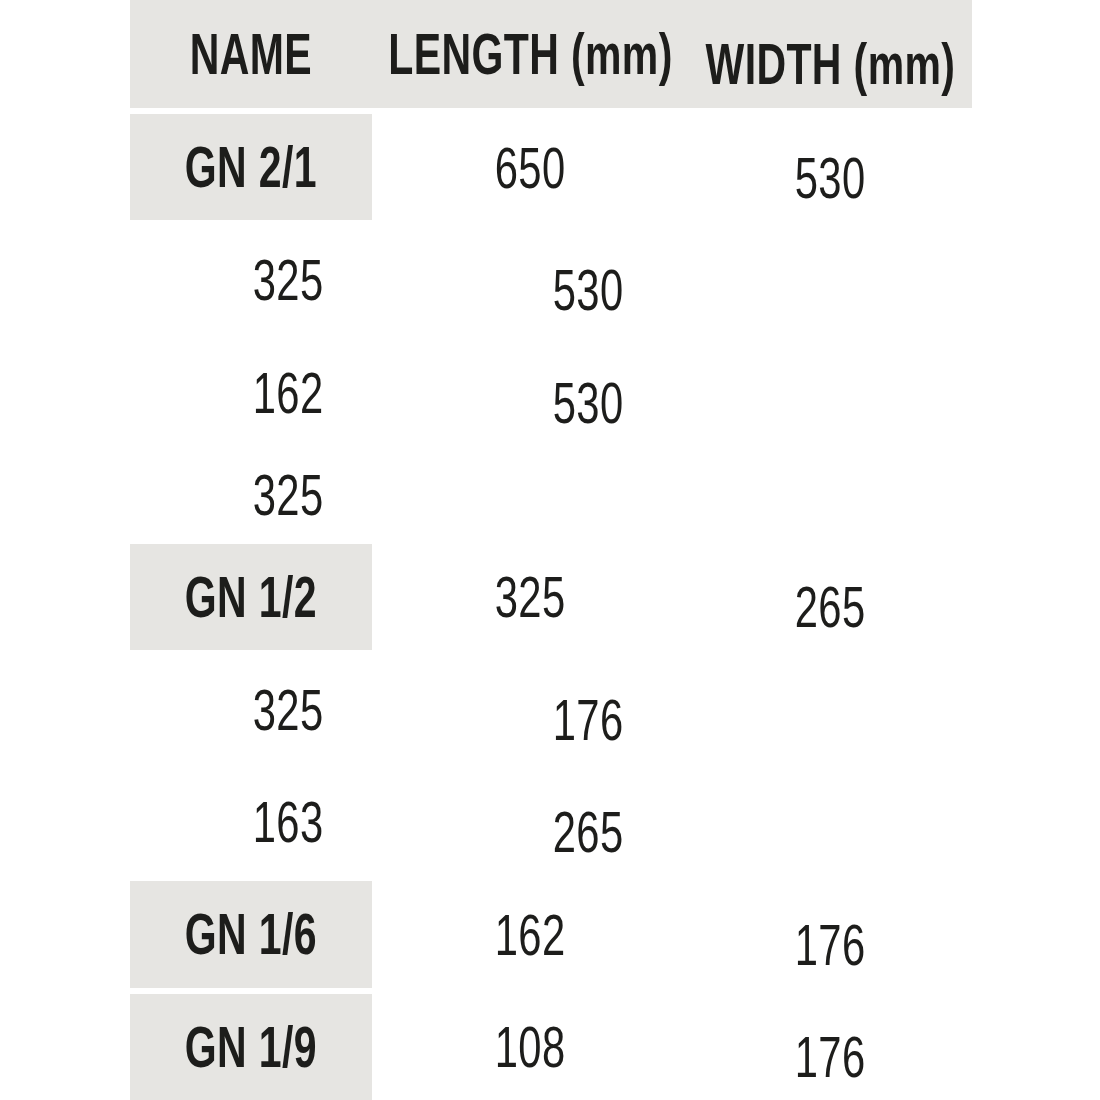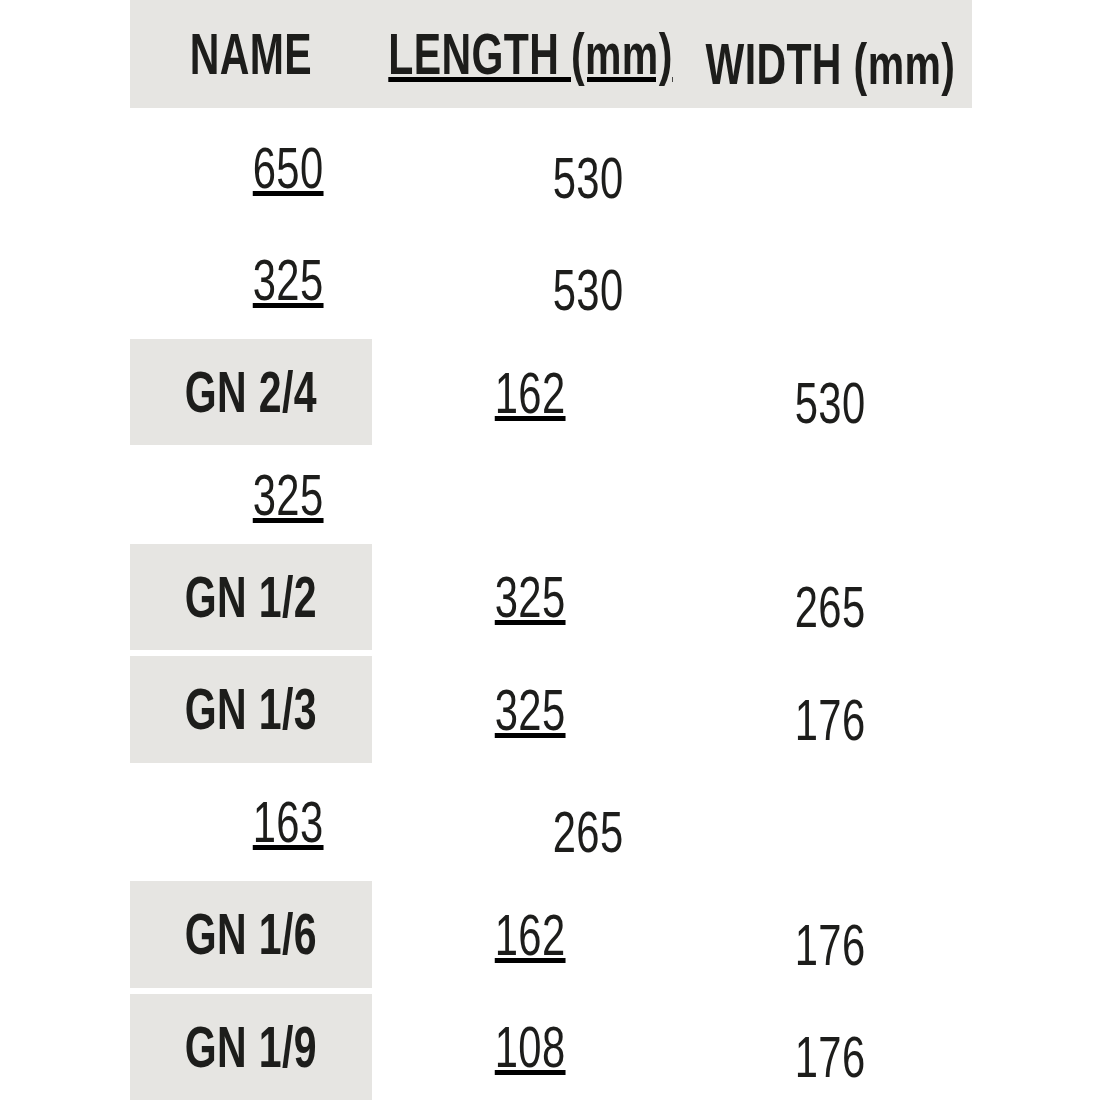--- a/index.html
+++ b/index.html
@@ -34,21 +34,21 @@
     flex: 0 0 108px;
     background: #e6e5e2;
   }
   .cell {
     display: flex;
     align-items: center;
     justify-content: center;
     overflow: visible;
   }
   .c1 { width: 242px; }
-  .c2 { width: 316px; text-decoration: underline; }
+  .c2 { width: 316px; }
   .c3 { width: 284px; margin-top: 20px; }
   .row .c1 { background: #e6e5e2; }
   .row.header .cell { background: #e6e5e2; }
   .row.data { padding-top: 6px; }
   
   .t {
     display: inline-block;
     transform: scaleX(0.72);
     transform-origin: center center;
     white-space: nowrap;
@@ -80,41 +80,41 @@
       </div>
       <div class="cell c2">
         <span class="t hdr-t">LENGTH (mm)</span>
       </div>
       <div class="cell c3">
         <span class="t hdr-t">WIDTH (mm)</span>
       </div>
     </div>
 
     <div class="row data">
+      <div class="cell c1">
+        <span class="t name-t">GN 2/1</span>
+      </div>
       <div class="cell c2">
         <span class="t num-t">650</span>
       </div>
       <div class="cell c3">
         <span class="t num-t">530</span>
       </div>
     </div>
 
     <div class="row data">
       <div class="cell c2">
         <span class="t num-t">325</span>
       </div>
       <div class="cell c3">
         <span class="t num-t">530</span>
       </div>
     </div>
 
     <div class="row data">
-      <div class="cell c1">
-        <span class="t name-t">GN 2/4</span>
-      </div>
       <div class="cell c2">
         <span class="t num-t">162</span>
       </div>
       <div class="cell c3">
         <span class="t num-t">530</span>
       </div>
     </div>
 
     <div class="row data">
       <div class="cell c2">
@@ -128,23 +128,20 @@
       </div>
       <div class="cell c2">
         <span class="t num-t">325</span>
       </div>
       <div class="cell c3">
         <span class="t num-t">265</span>
       </div>
     </div>
 
     <div class="row data">
-      <div class="cell c1">
-        <span class="t name-t">GN 1/3</span>
-      </div>
       <div class="cell c2">
         <span class="t num-t">325</span>
       </div>
       <div class="cell c3">
         <span class="t num-t">176</span>
       </div>
     </div>
 
     <div class="row data">
       <div class="cell c2">

